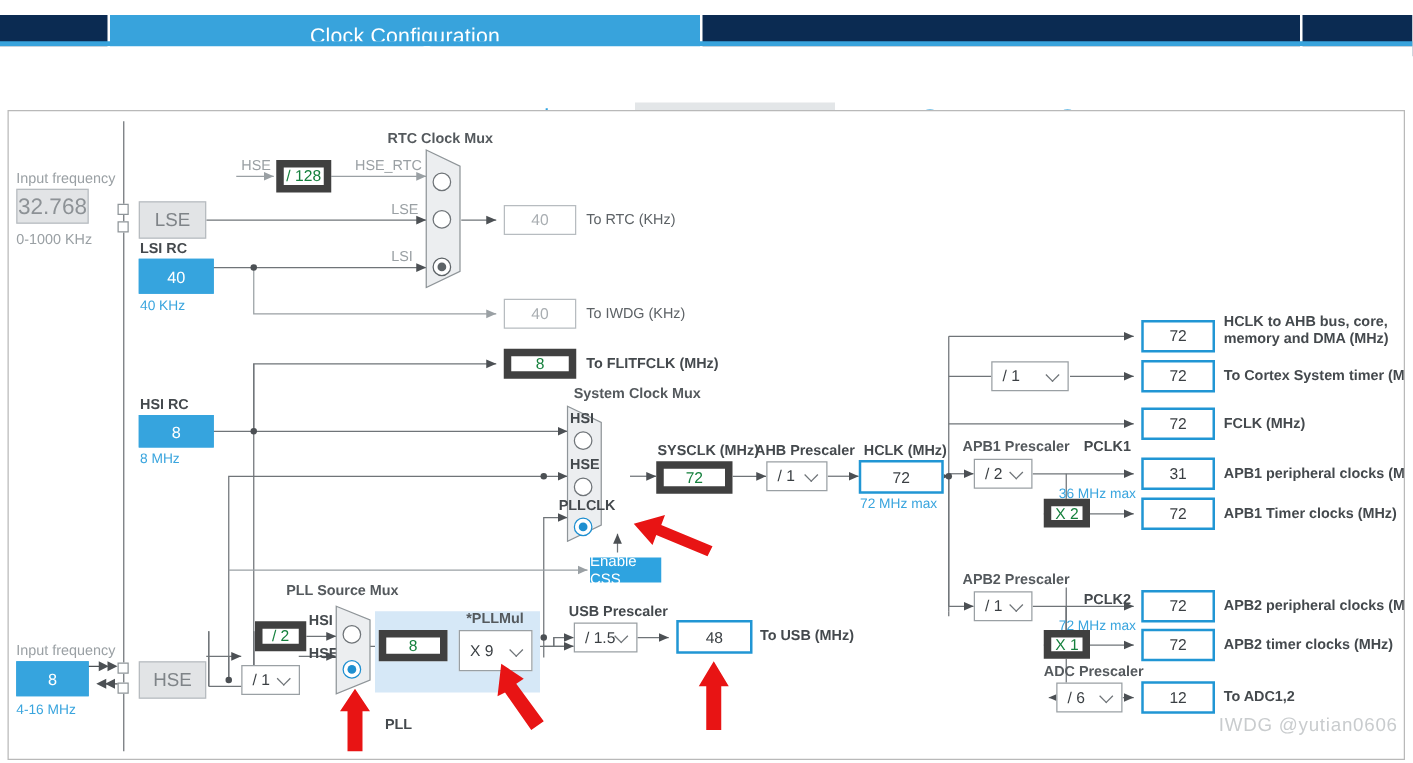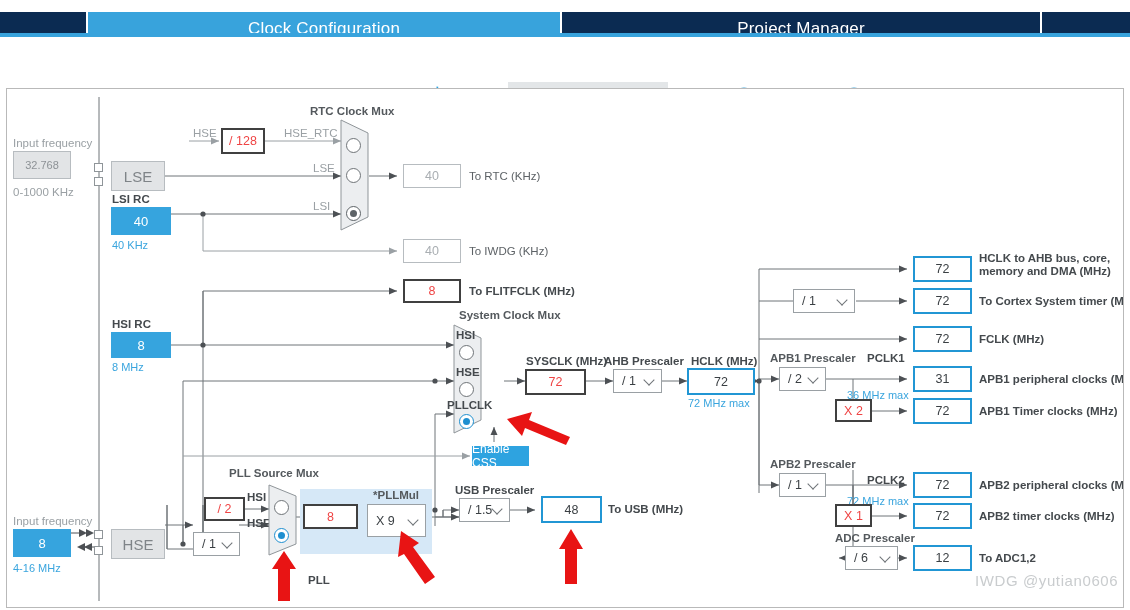--- a/index.html
+++ b/index.html
@@ -44,30 +44,30 @@
   }
 
   
   .canvas {
     position: absolute; left: 6px; top: 88px; width: 1118px; height: 520px;
     border: 1px solid #b9b9b9; background: #ffffff; overflow: hidden;
   }
 
   
   .box {
-    position: absolute; border: 2px solid #404040; background: #ffffff;
+    position: absolute; border: 6px solid #404040; background: #ffffff;
     display: flex; align-items: center; justify-content: center;
-    font-size: 12.5px; color: #ef4444;
+    font-size: 12.5px; color: #15803d;
   }
   .box.blue-out { border: 2px solid #2196d4; color: #3a3f43; }
   .box.filled {
     background: #36a4de; border: 1px solid #36a4de; color: #ffffff; font-size: 13px;
   }
   .box.gray {
-    background: #e2e4e6; border: 1px solid #b7bcc0; color: #8d9296; font-size: 11px;
+    background: #e2e4e6; border: 1px solid #b7bcc0; color: #8d9296; font-size: 18px;
   }
   .box.gray-lbl {
     background: #e2e4e6; border: 1px solid #b7bcc0; color: #7f8488; font-size: 15px;
   }
   .box.dis {
     background: #ffffff; border: 1px solid #b7bcc0; color: #a9aeb2;
   }
   .sel {
     position: absolute; border: 1px solid #9aa0a4; background: #ffffff;
     font-size: 12.5px; color: #3a3f43;
@@ -128,23 +128,20 @@
 </style>
 </head>
 <body>
 
 <div id="app">
 
   <div class="tabbar">
     <div class="tab" style="left:0px;width:86px;"></div>
     <div class="tab active" style="left:88px;width:472px;">
       <span>Clock Configuration</span>
-    </div>
-    <div class="tab" style="left:562px;width:478px;">
-      <span>Project Manager</span>
     </div>
     <div class="tab" style="left:1042px;width:88px;"></div>
     <div class="tab-sep" style="left:86px;"></div>
     <div class="tab-sep" style="left:560px;"></div>
     <div class="tab-sep" style="left:1040px;"></div>
   </div>
   <div class="tabbar-underline"></div>
 
   <div class="toolbar">
     <div class="tbtn" style="left:262px;">

